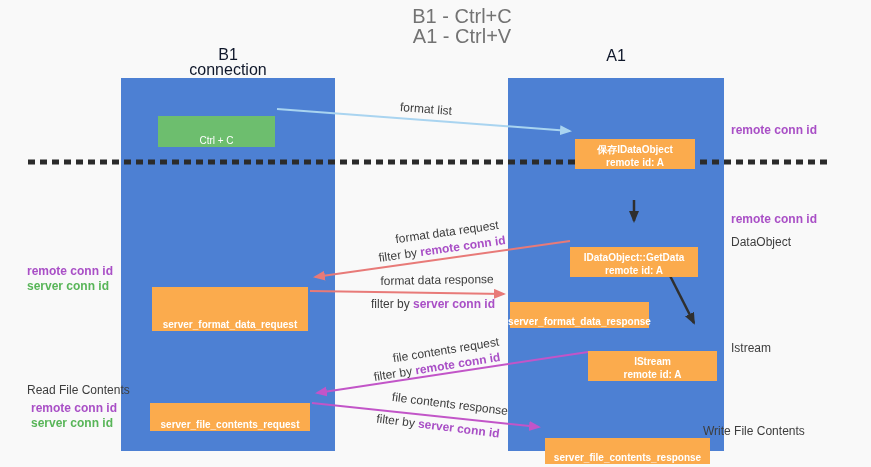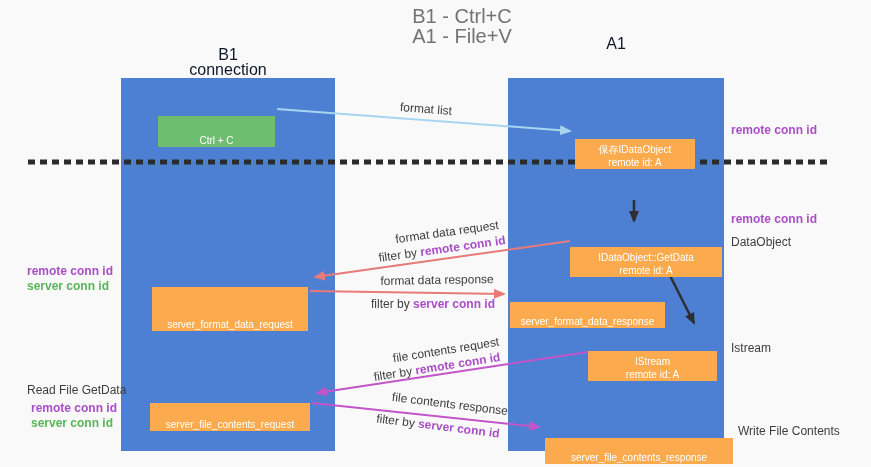--- a/index.html
+++ b/index.html
@@ -9,45 +9,45 @@
          text-align:center;font-size:20px;line-height:20px;color:#737373;margin-left:12px;}
 
   .col-header{position:absolute;text-align:center;font-size:16px;line-height:15px;color:#0f172a;}
   .col{position:absolute;top:78px;height:373px;background:#4d80d3;z-index:1;}
 
   .layer-svg{position:absolute;left:0;top:0;z-index:2;pointer-events:none;}
 
   .box{position:absolute;display:flex;flex-direction:column;align-items:center;justify-content:flex-end;
        color:#fff;font-size:10px;line-height:13px;text-align:center;white-space:nowrap;z-index:3;margin-top:21px;}
   .box.green{background:#6dbe6e;}
-  .box.orange{background:#fbab4d;}
+  .box.orange{background:#fbab4d;font-weight:bold;}
 
   .side-label{position:absolute;font-size:12px;line-height:14px;white-space:nowrap;z-index:3;}
   .purple{color:#a94fc6;font-weight:bold;}
   .greentxt{color:#58b558;font-weight:bold;}
   .darktxt{color:#3d3d3d;}
 
   .flow-label{position:absolute;font-size:12px;color:#3d3d3d;white-space:nowrap;z-index:3;
               transform-origin:center;}
 </style>
 </head>
 <body>
 
 <div class="canvas">
 
   <div class="title">
     <div>B1 - Ctrl+C</div>
-    <div>A1 - File+V</div>
+    <div>A1 - Ctrl+V</div>
   </div>
 
   <div class="col-header" style="left:121px;width:214px;top:47px">
     <div>B1</div>
     <div>connection</div>
   </div>
-  <div class="col-header" style="left:508px;width:216px;top:36px">
+  <div class="col-header" style="left:508px;width:216px;top:48px">
     <div>A1</div>
   </div>
 
   <div class="col" style="left:121px;width:214px"></div>
   <div class="col" style="left:508px;width:216px"></div>
 
   <svg class="layer-svg" width="871" height="467" viewBox="0 0 871 467">
     <defs>
       <marker id="ah-blue" markerUnits="userSpaceOnUse" markerWidth="13" markerHeight="11" refX="10" refY="5" orient="auto">
         <path d="M0,0 L12,5 L0,10 Z" fill="#a9d4f0"></path>
@@ -91,49 +91,49 @@
   <div class="box orange" style="left:150px;top:382px;width:160px;height:28px">
     <span>server_file_contents_request</span>
   </div>
 
   <div class="box orange" style="left:575px;top:118px;width:120px;height:30px">
     <span>保存IDataObject</span>
     <span>remote id: A</span>
   </div>
 
 
-  <div class="box orange" style="left:570px;top:226px;width:152px;height:30px">
+  <div class="box orange" style="left:570px;top:226px;width:128px;height:30px">
     <span>IDataObject::GetData</span>
     <span>remote id: A</span>
   </div>
 
-  <div class="box orange" style="left:510px;top:281px;width:155px;height:26px">
+  <div class="box orange" style="left:510px;top:281px;width:139px;height:26px">
     <span>server_format_data_response</span>
   </div>
 
   <div class="box orange" style="left:588px;top:330px;width:129px;height:30px">
     <span>IStream</span>
     <span>remote id: A</span>
   </div>
 
-  <div class="box orange" style="left:545px;top:417px;width:188px;height:26px">
+  <div class="box orange" style="left:545px;top:417px;width:165px;height:26px">
     <span>server_file_contents_response</span>
   </div>
 
   <div class="side-label purple" style="left:27px;top:264px">remote conn id</div>
   <div class="side-label greentxt" style="left:27px;top:279px">server conn id</div>
-  <div class="side-label darktxt" style="left:27px;top:383px">Read File GetData</div>
+  <div class="side-label darktxt" style="left:27px;top:383px">Read File Contents</div>
   <div class="side-label purple" style="left:31px;top:401px">remote conn id</div>
   <div class="side-label greentxt" style="left:31px;top:416px">server conn id</div>
 
   <div class="side-label purple" style="left:731px;top:123px">remote conn id</div>
   <div class="side-label purple" style="left:731px;top:212px">remote conn id</div>
   <div class="side-label darktxt" style="left:731px;top:235px">DataObject</div>
   <div class="side-label darktxt" style="left:731px;top:341px">Istream</div>
-  <div class="side-label darktxt" style="left:738px;top:424px">Write File Contents</div>
+  <div class="side-label darktxt" style="left:703px;top:424px">Write File Contents</div>
 
   <div class="flow-label" style="left:426px;top:109px;transform:translate(-50%,-50%) rotate(4.5deg)">format list</div>
 
   <div class="flow-label" style="left:447px;top:232px;transform:translate(-50%,-50%) rotate(-8deg)">format data request</div>
   <div class="flow-label" style="left:442px;top:249px;transform:translate(-50%,-50%) rotate(-8deg)">
     <span>filter by</span>
     <span class="purple">remote conn id</span>
   </div>
 
   <div class="flow-label" style="left:437px;top:280px;transform:translate(-50%,-50%) rotate(-1deg)">format data response</div>

